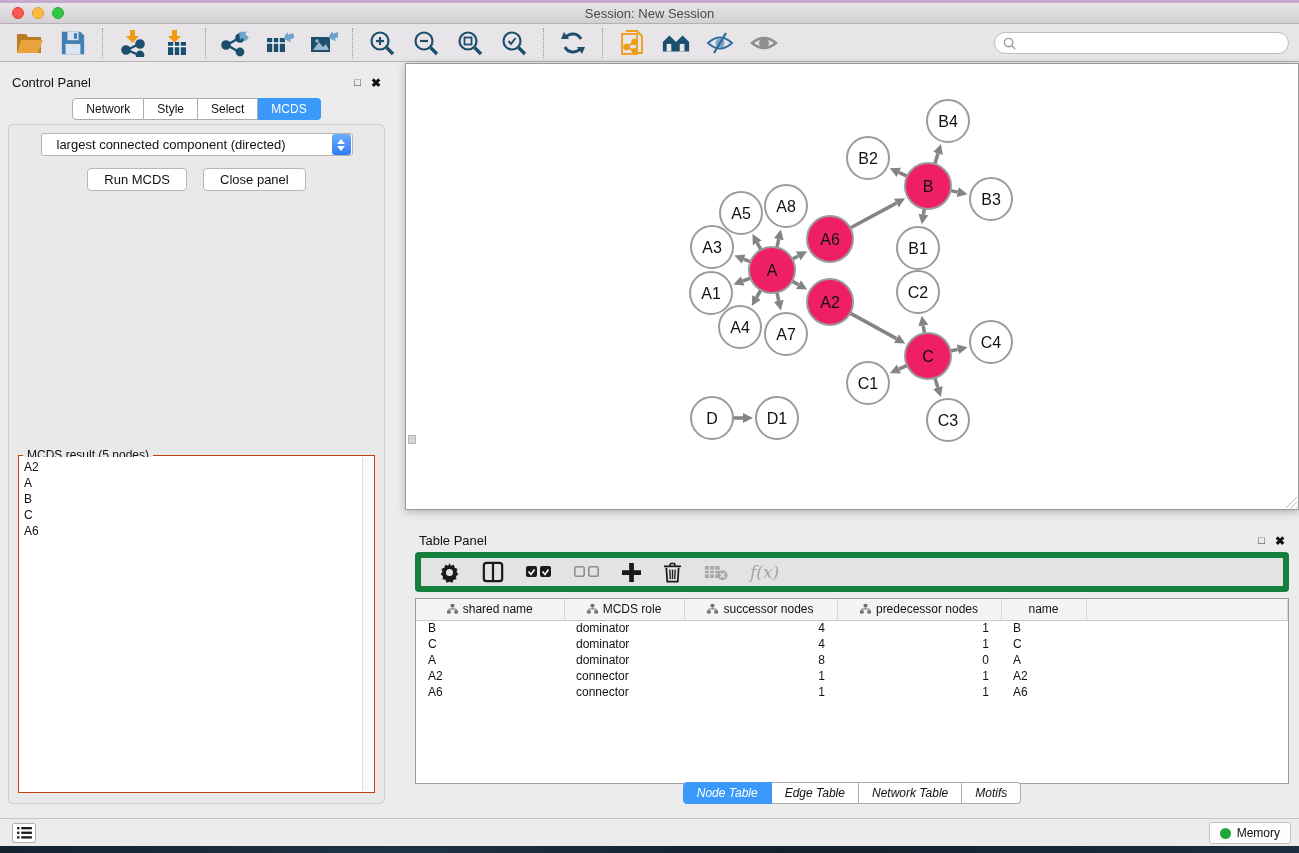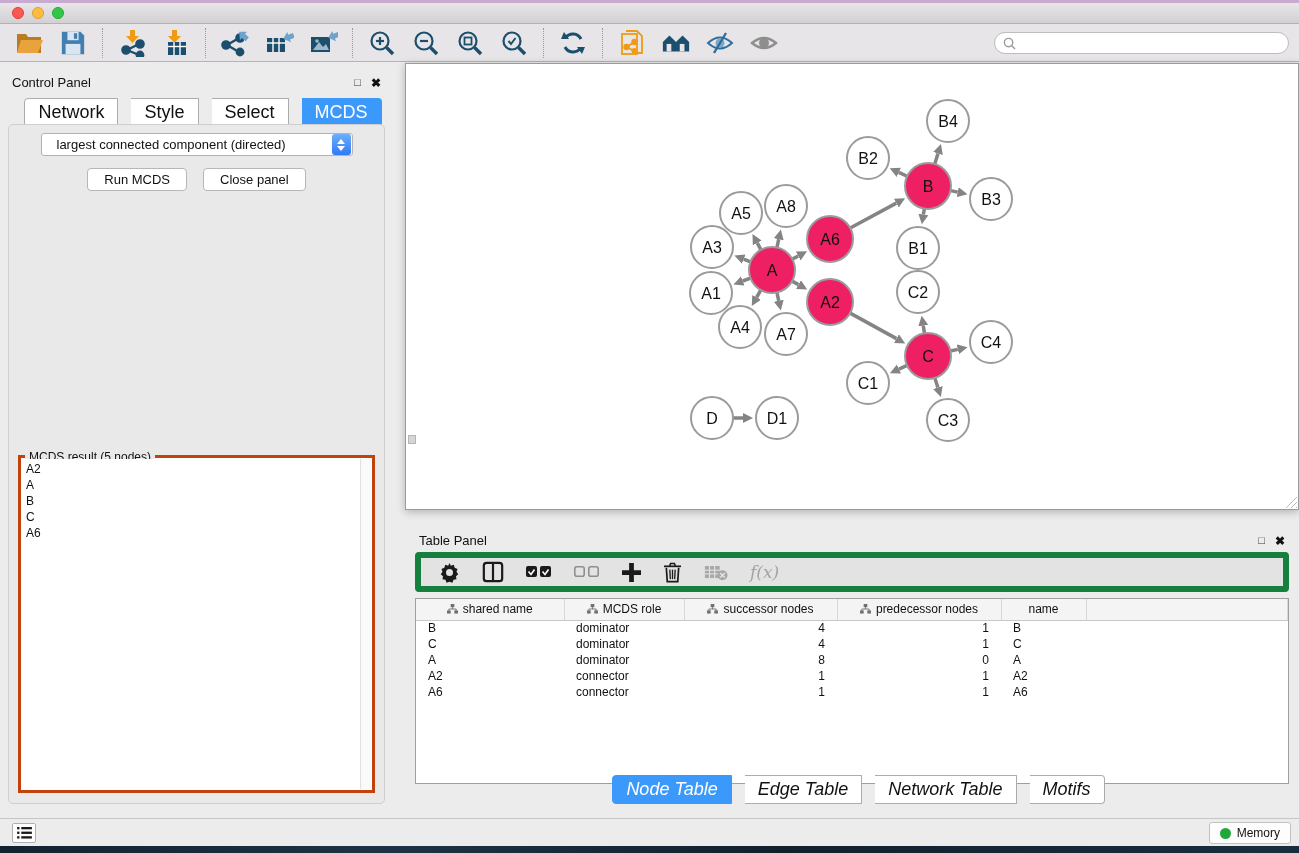--- a/index.html
+++ b/index.html
@@ -30,43 +30,43 @@
   .search-wrap input { border:none; outline:none; flex:1; font-size:12px; background:transparent; height:18px; }
 
   
   #control-panel { position:absolute; left:0; top:62px; width:393px; height:756px; background:#ececec; }
   .panel-head { height:28px; display:flex; align-items:flex-end; padding:0 12px; }
   .panel-head .ph-title { font-size:13px; color:#111; flex:1; padding-top:6px;}
   .panel-head .ph-icons { display:flex; gap:10px; padding-top:6px; font-size:12px; color:#222; }
   .ph-icons span { cursor:pointer; }
 
   .cp-tabs { display:flex; justify-content:center; margin-top:8px; }
-  .cp-tab, .bt-tab { font-size:18px; padding:3px 13px; background:#fff; border:1px solid #acacac;
-    border-left:none; color:#111; cursor:pointer;margin-left:13px; }
+  .cp-tab, .bt-tab { font-size:12px; padding:3px 13px; background:#fff; border:1px solid #acacac;
+    border-left:none; color:#111; cursor:pointer; }
   .cp-tab:first-child, .bt-tab:first-child { border-left:1px solid #acacac; border-radius:4px 0 0 4px; }
   .cp-tab:last-child, .bt-tab:last-child { border-radius:0 4px 4px 0; }
   .cp-tab.active, .bt-tab.active { background:#3b99fc; border-color:#3b99fc; color:#fff; }
 
   .cp-content { position:absolute; left:8px; right:8px; top:62px; bottom:14px;
     background:#e9e9e9; border:1px solid #cfcfcf; border-radius:5px; }
   .opt-label { text-align:center; font-size:13px; color:#111; margin-top:16px; }
   .select-box { position:relative; margin:8px auto 0; width:312px; height:23px; background:#fff;
     border:1px solid #b3b3b3; border-radius:3px; display:flex; align-items:center; cursor:pointer; }
   .select-box .sel-text { flex:1; font-size:13px; padding-left:15px; color:#111; white-space:nowrap; overflow:hidden; }
   .stepper { width:19px; height:21px; margin-right:1px; border-radius:3px;
     background:linear-gradient(#6eaefc,#2e7bf6); display:flex; flex-direction:column;
     align-items:center; justify-content:center; gap:2px; }
   .stepper .tri-up { width:0; height:0; border-left:4px solid transparent; border-right:4px solid transparent; border-bottom:5px solid #fff; }
   .stepper .tri-down { width:0; height:0; border-left:4px solid transparent; border-right:4px solid transparent; border-top:5px solid #fff; }
   .cp-buttons { display:flex; justify-content:center; gap:16px; margin-top:12px; }
   .mac-btn { background:#fff; border:1px solid #b7b7b7; border-radius:4px; font-size:13px;
     color:#111; padding:3px 16px; cursor:pointer; font-family:"Liberation Sans",sans-serif; }
 
   .result-group { position:absolute; left:9px; right:9px; top:330px; bottom:10px;
-    border:3px solid #c2410c; background:#fff; }
+    border:1px solid #c2410c; background:#fff; }
   .result-legend { position:absolute; top:-8px; left:4px; background:#e9e9e9; padding:0 4px;
     font-size:12px; color:#111; }
   .result-list { position:absolute; inset:1px 12px 1px 1px; background:#fff; overflow:hidden;
     font-size:12px; color:#111; padding:2px 4px; }
   .result-list div { line-height:16px; }
   .result-scroll { position:absolute; top:1px; bottom:1px; right:1px; width:11px;
     background:#fafafa; border-left:1px solid #e0e0e0; }
 
   
   #network-window { position:absolute; left:405px; top:63px; width:894px; height:447px;
@@ -123,20 +123,21 @@
 
 <div id="app">
 
   <div class="titlebar">
     <div class="purple-strip"></div>
     <div class="traffic" style="left:12px;">
       <div class="dot red"></div>
       <div class="dot yellow"></div>
       <div class="dot green"></div>
     </div>
+    <div class="title">Session: New Session</div>
   </div>
 
   <div class="toolbar">
     <div class="tb-group" style="padding-left:2px;">
       <div class="tb-btn">
         <svg width="28" height="26" viewBox="0 0 28 26">
             <path fill="#b97c20" d="M2 4h9l2 3h13v16H2z"></path>
             <path fill="#e9a33c" d="M6 10h22l-5 13H2z"></path>
           </svg>
       </div>

